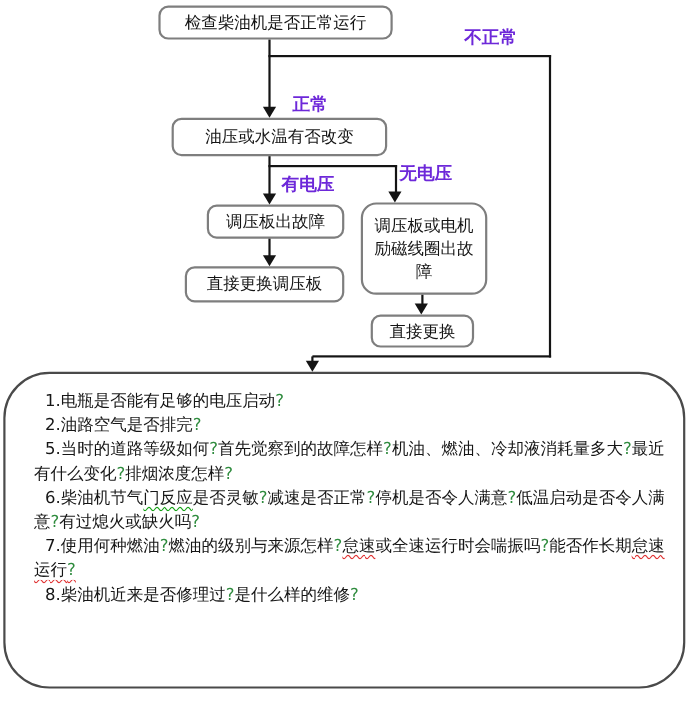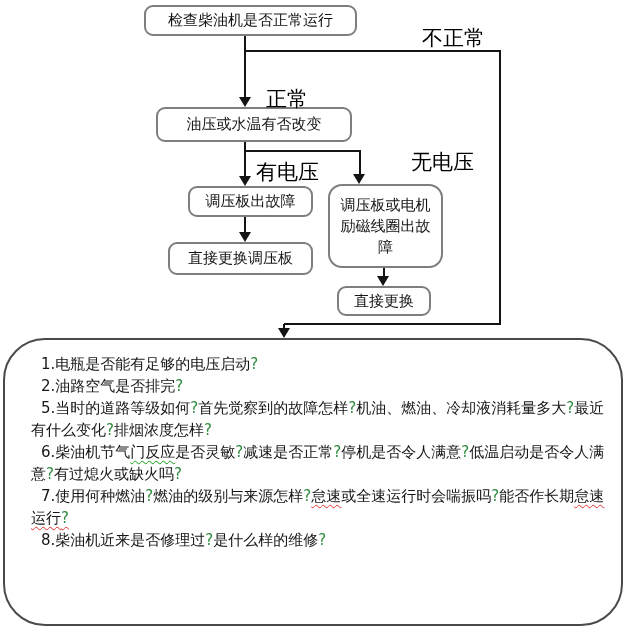--- a/index.html
+++ b/index.html
@@ -16,21 +16,21 @@
   }
   .fc-box.big-radius { border-radius:14px; padding:4px 10px; }
 
   
   .fc-line { position:absolute; background:#141414; }
   .fc-arrow-down {
     position:absolute; width:0; height:0;
     border-left:6px solid transparent; border-right:6px solid transparent;
     border-top:10px solid #141414;
   }
-  .fc-label { position:absolute; font-size:21px; color:#000000; white-space:nowrap; }
+  .fc-label { position:absolute; font-size:16px; color:#6d28d9; white-space:nowrap;font-weight:bold; }
 
   
   .panel {
     position:absolute; left:3px; top:338px; width:620px; height:288px;
     box-sizing:border-box; border:2px solid #4a4a4a; border-radius:42px;
     background:#fff; padding:13px 12px 0 26px; overflow:hidden;
   }
   .question { margin:0; font-size:15px; line-height:22px; color:#161616; text-indent:10px; }
   .qmark { color:var(--qmark-color,#2e8b3d); }
   .wavy-red {
@@ -85,21 +85,21 @@
   <div class="fc-arrow-down" style="left:239px; top:97px;"></div>
   <div class="fc-arrow-down" style="left:239px; top:176px;"></div>
   <div class="fc-arrow-down" style="left:353px; top:174px;"></div>
   <div class="fc-arrow-down" style="left:239px; top:232px;"></div>
   <div class="fc-arrow-down" style="left:377px; top:276px;"></div>
   <div class="fc-arrow-down" style="left:278px; top:328px;"></div>
 
   <div class="fc-label" style="left:422px; top:24px;">不正常</div>
   <div class="fc-label" style="left:266px; top:85px;">正常</div>
   <div class="fc-label" style="left:256px; top:158px;">有电压</div>
-  <div class="fc-label" style="left:363px; top:148px;margin-left:48px;">无电压</div>
+  <div class="fc-label" style="left:363px; top:148px;">无电压</div>
 
   <div class="panel">
     <div>
         <p class="question"><span>1.电瓶是否能有足够的电压启动<span class="qmark">?</span></span></p>
         <p class="question"><span>2.油路空气是否排完<span class="qmark">?</span></span></p>
         <p class="question"><span>5.当时的道路等级如何<span class="qmark">?</span>首先觉察到的故障怎样<span class="qmark">?</span>机油、燃油、冷却液消耗量多大<span class="qmark">?</span>最近有什么变化<span class="qmark">?</span>排烟浓度怎样<span class="qmark">?</span></span></p>
         <p class="question"><span>6.柴油机节气</span><span class="wavy-green">门反应</span><span>是否灵敏<span class="qmark">?</span>减速是否正常<span class="qmark">?</span>停机是否令人满意<span class="qmark">?</span>低温启动是否令人满意<span class="qmark">?</span>有过熄火或缺火吗<span class="qmark">?</span></span></p>
         <p class="question"><span>7.使用何种燃油<span class="qmark">?</span>燃油的级别与来源怎样<span class="qmark">?</span></span><span class="wavy-red">怠速</span><span>或全速运行时会喘振吗<span class="qmark">?</span>能否作长期</span><span class="wavy-red">怠速运行<span class="qmark">?</span></span></p>
         <p class="question"><span>8.柴油机近来是否修理过<span class="qmark">?</span>是什么样的维修<span class="qmark">?</span></span></p>
       </div>

